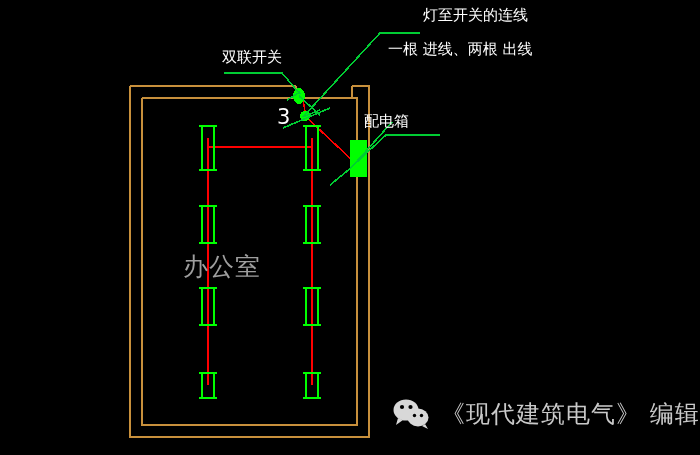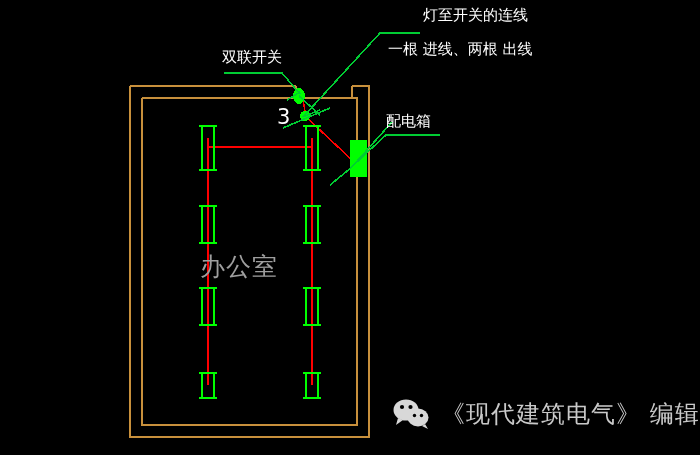--- a/index.html
+++ b/index.html
@@ -33,34 +33,34 @@
     white-space: nowrap;
     letter-spacing: 0px;
     font-family: "DejaVu Sans", sans-serif;
   }
   #label-switch {
     left: 222px;
     top: 48px;
     text-align: center;
   }
   #label-panel {
-    left: 386px;
+    left: 364px;
     top: 112px;
   }
   #label-note-line1 {
     left: 423px;
     top: 6px;
   }
   #label-note-line2 {
     left: 388px;
     top: 40px;
   }
   #label-room {
     position: absolute;
-    left: 200px;
+    left: 183px;
     top: 250px;
     color: #9e9e9e;
     font-size: 25px;
     letter-spacing: 1px;
     font-family: "DejaVu Sans", sans-serif;
     white-space: nowrap;
   }
   #label-switch-count {
     position: absolute;
     left: 277px;

